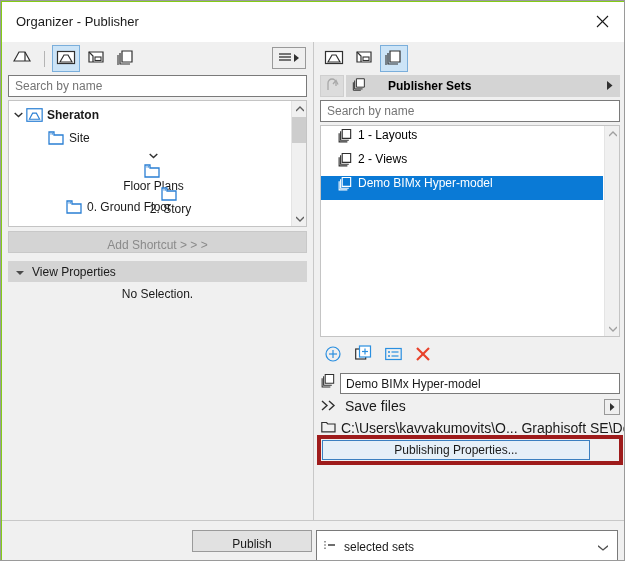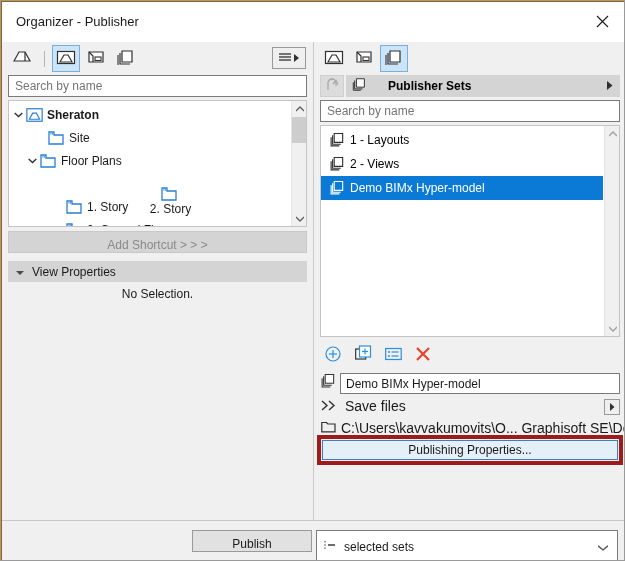--- a/index.html
+++ b/index.html
@@ -11,21 +11,21 @@
     font-family: "Liberation Sans", sans-serif;
     font-size: 12px;
     color: #000000;
     -webkit-font-smoothing: antialiased;
   }
   .window {
     position: relative;
     width: 625px;
     height: 561px;
     box-sizing: border-box;
-    background: #a16207;
+    background: #84cc16;
     border: 1px solid #9a9a9a;
     overflow: hidden;
   }
 
   
   .titlebar {
     position: absolute;
     left: 1px; top: 1px;
     width: 623px; height: 40px;
     background: #ffffff;
@@ -207,22 +207,22 @@
     box-sizing: border-box;
     width: 24px; height: 22px;
     background: #dcdcdc;
     border: 1px solid #cfcfcf;
     display: flex; align-items: center; justify-content: center;
     cursor: default;
   }
   .list-row {
     position: relative;
     height: 24px;
-    display: flex; align-items: center;
-    padding-left: 7px;
+    display: flex; 
+    padding-left: 15px;
     cursor: default;
     white-space: nowrap;
   }
   .list-row.selected {
     background: #0a7ad6;
     color: #ffffff;
   }
   .act-icon {
     position: absolute;
     width: 22px; height: 22px;
@@ -394,21 +394,21 @@
             <span class="chev"></span>
             <span class="ico">
               <svg width="16" height="14" viewBox="0 0 16 14">
                 <path d="M1 13 L1 1 L6 1 L6 4 L15 4 L15 13 Z" fill="#ffffff" stroke="#2a7fd4" stroke-width="1.3"></path>
                 <line x1="3" y1="2.2" x2="3" y2="3.6" stroke="#2a7fd4" stroke-width="1"></line>
                 <line x1="4.6" y1="2.2" x2="4.6" y2="3.6" stroke="#2a7fd4" stroke-width="1"></line>
               </svg>
             </span>
             <span class="label">Site</span>
           </div>
-          <div class="tree-row" style="padding-left: 16px;">
+          <div class="tree-row" style="padding-left: 8px; flex-direction: column;">
             <span class="chev">
               <svg width="9" height="6" viewBox="0 0 9 6">
                 <path d="M0.7 1 L4.5 4.6 L8.3 1" fill="none" stroke="#303030" stroke-width="1.4"></path>
               </svg>
             </span>
             <span class="ico">
               <svg width="16" height="14" viewBox="0 0 16 14">
                 <path d="M1 13 L1 1 L6 1 L6 4 L15 4 L15 13 Z" fill="#ffffff" stroke="#2a7fd4" stroke-width="1.3"></path>
                 <line x1="3" y1="2.2" x2="3" y2="3.6" stroke="#2a7fd4" stroke-width="1"></line>
                 <line x1="4.6" y1="2.2" x2="4.6" y2="3.6" stroke="#2a7fd4" stroke-width="1"></line>
@@ -419,31 +419,20 @@
           <div class="tree-row" style="padding-left: 42px; flex-direction: column;">
             <span class="chev"></span>
             <span class="ico">
               <svg width="16" height="14" viewBox="0 0 16 14">
                 <path d="M1 13 L1 1 L6 1 L6 4 L15 4 L15 13 Z" fill="#ffffff" stroke="#2a7fd4" stroke-width="1.3"></path>
                 <line x1="3" y1="2.2" x2="3" y2="3.6" stroke="#2a7fd4" stroke-width="1"></line>
                 <line x1="4.6" y1="2.2" x2="4.6" y2="3.6" stroke="#2a7fd4" stroke-width="1"></line>
               </svg>
             </span>
             <span class="label">2. Story</span>
-          </div>
-          <div class="tree-row" style="padding-left: 42px;">
-            <span class="chev"></span>
-            <span class="ico">
-              <svg width="16" height="14" viewBox="0 0 16 14">
-                <path d="M1 13 L1 1 L6 1 L6 4 L15 4 L15 13 Z" fill="#ffffff" stroke="#2a7fd4" stroke-width="1.3"></path>
-                <line x1="3" y1="2.2" x2="3" y2="3.6" stroke="#2a7fd4" stroke-width="1"></line>
-                <line x1="4.6" y1="2.2" x2="4.6" y2="3.6" stroke="#2a7fd4" stroke-width="1"></line>
-              </svg>
-            </span>
-            <span class="label">1. Story</span>
           </div>
           <div class="tree-row" style="padding-left: 42px;">
             <span class="chev"></span>
             <span class="ico">
               <svg width="16" height="14" viewBox="0 0 16 14">
                 <path d="M1 13 L1 1 L6 1 L6 4 L15 4 L15 13 Z" fill="#ffffff" stroke="#2a7fd4" stroke-width="1.3"></path>
                 <line x1="3" y1="2.2" x2="3" y2="3.6" stroke="#2a7fd4" stroke-width="1"></line>
                 <line x1="4.6" y1="2.2" x2="4.6" y2="3.6" stroke="#2a7fd4" stroke-width="1"></line>
               </svg>
             </span>
@@ -657,21 +646,21 @@
     <div class="row-label" style="left:7px; top:378px;">
       <span style="margin-right:5px;">
         <svg width="15" height="12" viewBox="0 0 15 12">
           <path d="M0.8 10.8 L0.8 1.5 L5.5 1.5 L6.8 3 L14 3 L14 10.8 Z" fill="none" stroke="#303030" stroke-width="1.2"></path>
         </svg>
       </span>
       <span>C:\Users\kavvakumovits\O... Graphisoft SE\Documents</span>
     </div>
 
     <div class="highlight-box" style="left:3px; top:393px; width:306px; height:30px;"></div>
-    <div class="pub-props-btn" style="left:8px; top:398px; width:296px; height:20px;">
+    <div class="pub-props-btn" style="left:8px; top:398px; width:268px; height:20px;">
       <span>Publishing Properties...</span>
     </div>
   </div>
 
   <div class="bottom-bar">
     <div class="publish-btn" style="left:190px; top:9px; width:120px; height:22px;align-items:flex-end;">
       <span>Publish</span>
     </div>
     <div class="combo" style="left:314px; top:9px; width:302px; height:34px;">
       <span style="margin:0 8px 0 7px;">

